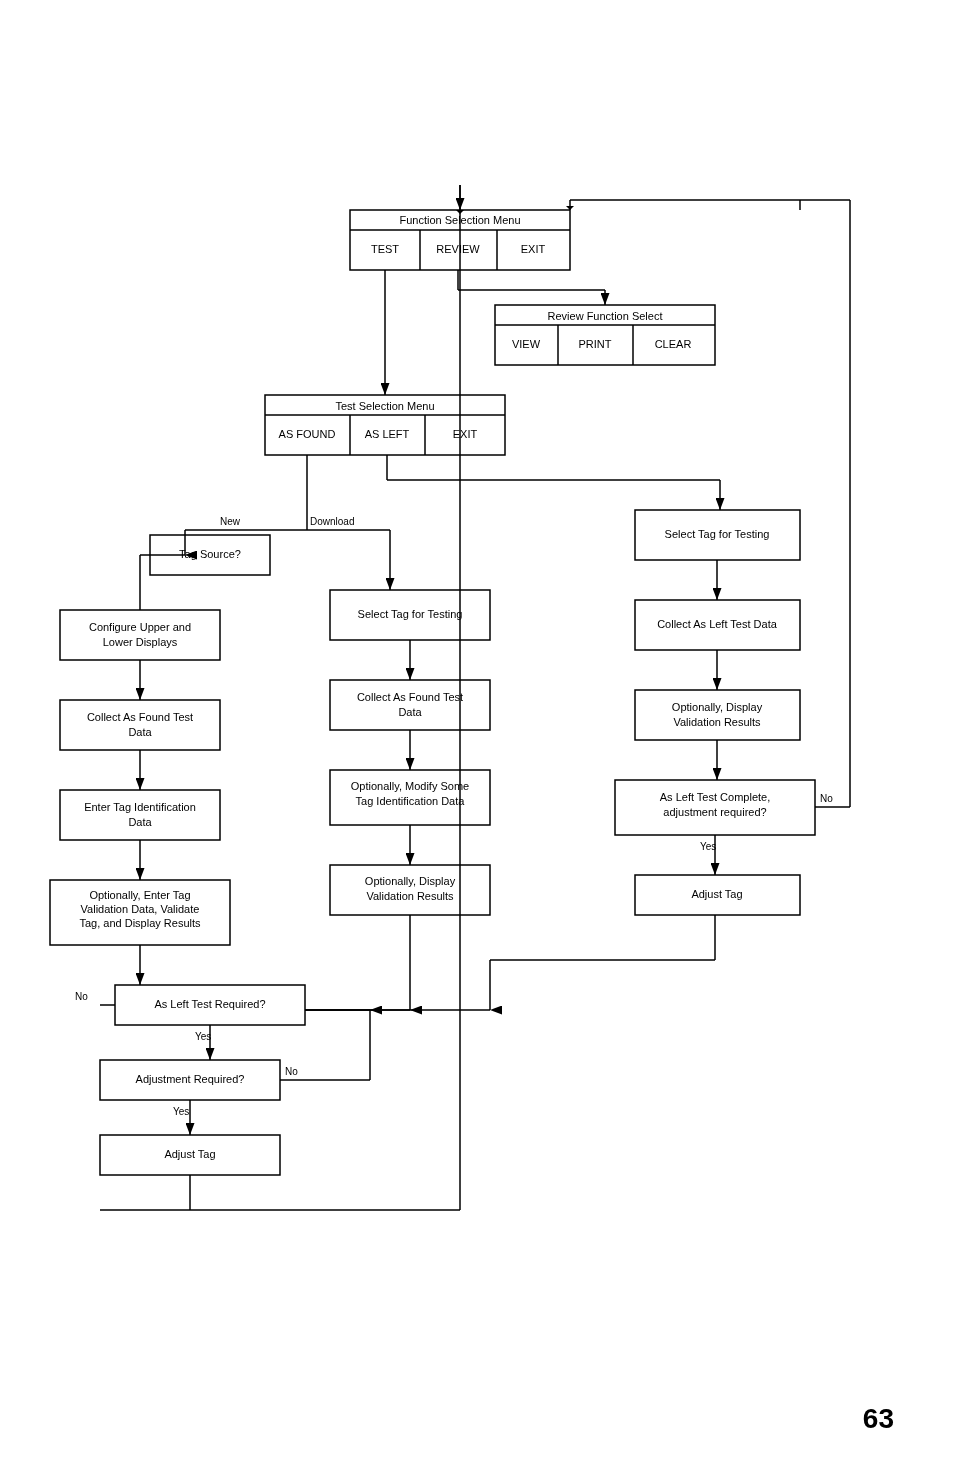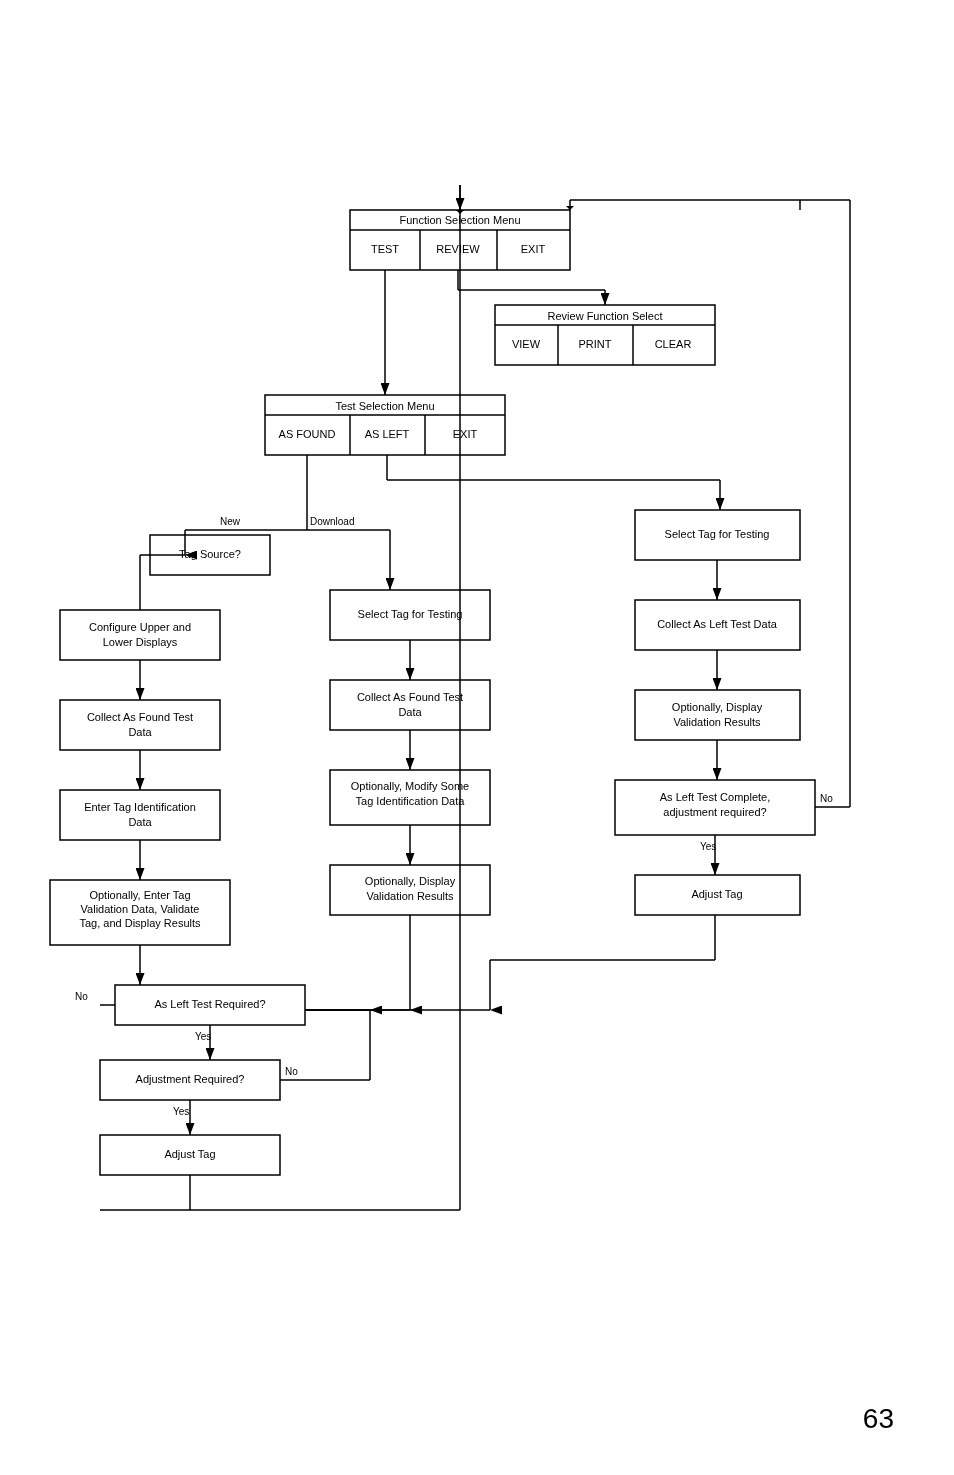--- a/index.html
+++ b/index.html
@@ -15,21 +15,21 @@
       position: relative;
       width: 954px;
       height: 1475px;
       overflow: hidden;
     }
     .page-number {
       position: absolute;
       bottom: 40px;
       right: 60px;
       font-size: 28px;
-      font-weight: normal;
+      font-weight: bold;
     }
     svg.diagram {
       position: absolute;
       top: 0;
       left: 0;
       width: 954px;
       height: 1400px;
     }
     
     .box-rect { fill: #fff; stroke: #000; stroke-width: 1.5; }

